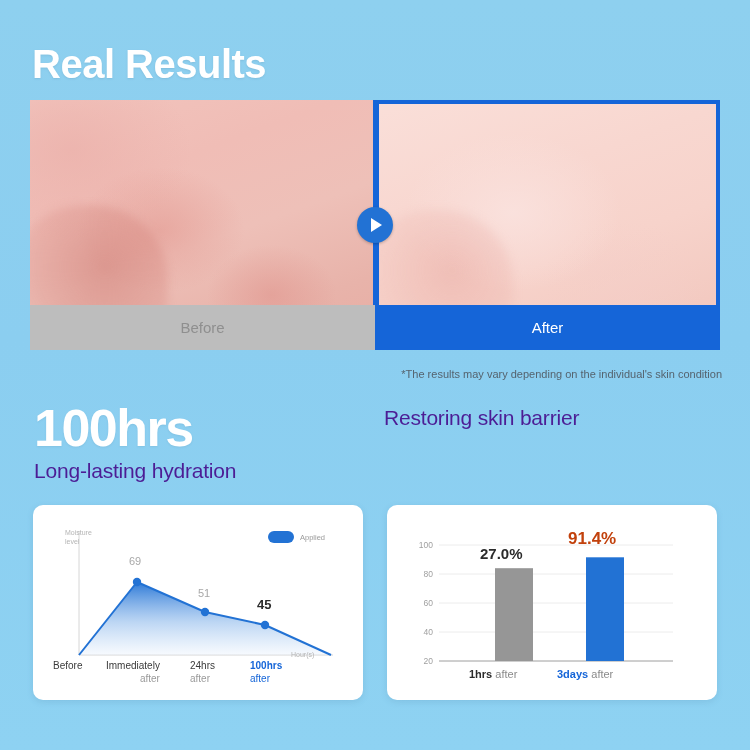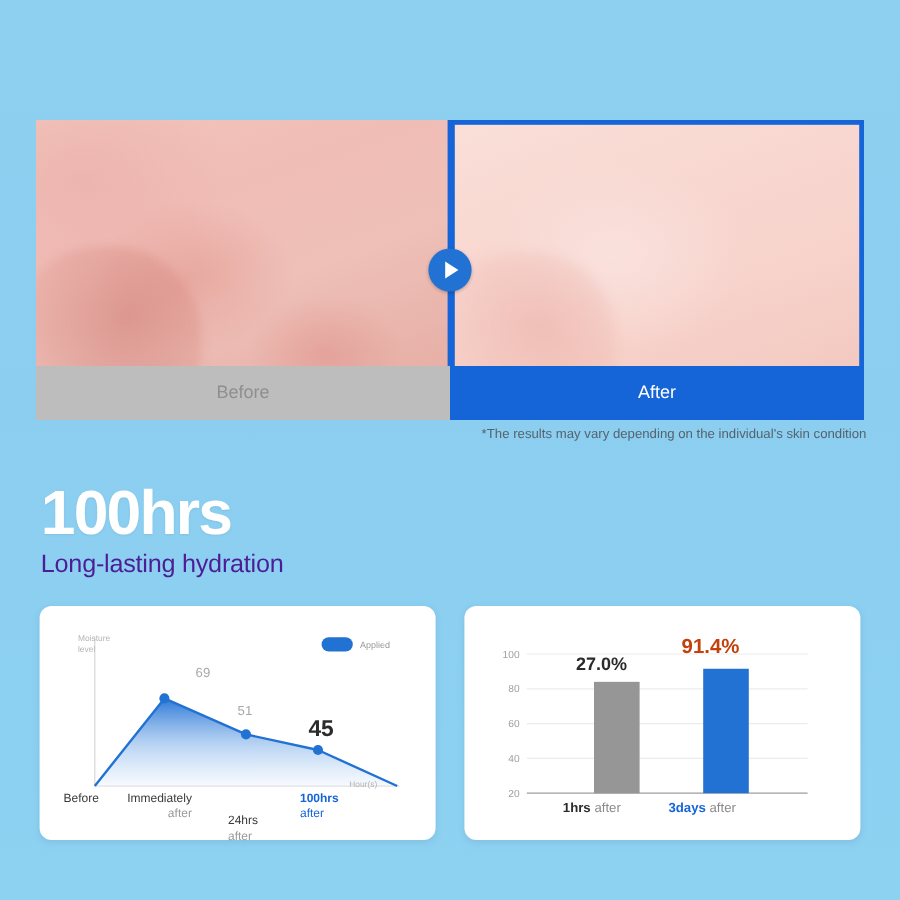--- a/index.html
+++ b/index.html
@@ -75,21 +75,21 @@
     border-bottom:7px solid transparent;
   }
   .label-bar{
     position:absolute;top:305px;height:45px;
     display:flex;align-items:center;justify-content:center;
     font-size:15px;
   }
   .label-bar.before{left:30px;width:345px;background:#bdbdbd;color:#8f8f8f;}
   .label-bar.after{left:375px;width:345px;background:#1565d8;color:#ffffff;}
   .disclaimer{
-    position:absolute;right:28px;top:356px;
+    position:absolute;right:28px;top:368px;
     font-size:11px;color:#55636e;
   }
 
   
   .stat{position:absolute;}
   .stat.left{left:34px;top:402px;}
   .stat.right{left:384px;top:402px;}
   .stat .big{
     font-size:52px;font-weight:bold;color:#ffffff;line-height:1.02;
     letter-spacing:-1.5px;text-shadow:0 1px 2px rgba(90,140,170,.18);
@@ -117,21 +117,21 @@
     position:absolute;right:16px;top:26px;
     display:flex;align-items:center;gap:6px;
   }
   .lc-legend .pill{width:26px;height:12px;border-radius:7px;background:#2272d4;}
   .lc-legend .txt{font-size:7.5px;color:#9a9a9a;}
   .lc-hour{
     position:absolute;left:258px;top:146px;
     font-size:7px;color:#b4b4b4;
   }
   .dlabel{position:absolute;font-size:11px;color:#a8a8a8;}
-  .dlabel.strong{color:#2b2b2b;font-weight:bold;font-size:19px;}
+  .dlabel.strong{color:#2b2b2b;font-weight:bold;font-size:13px;}
   .xlabels{
     position:absolute;left:0;top:155px;width:330px;height:38px;
   }
   .xl{position:absolute;font-size:10px;line-height:1.25;color:#3a3a3a;}
   .xl .l1{display:block;}
   .xl .l2{display:block;color:#9a9a9a;}
   .xl.hl .l1{color:#1565d8;font-weight:bold;}
   .xl.hl .l2{color:#1565d8;}
 
   
@@ -146,20 +146,21 @@
   .bc-xl{position:absolute;font-size:11px;top:163px;}
   .bc-xl .b{font-weight:bold;color:#2b2b2b;}
   .bc-xl .b.blue{color:#1565d8;}
   .bc-xl .n{color:#8a8a8a;}
 </style>
 </head>
 <body>
 
 <div class="page">
 
+  <div class="page-title">Real Results</div>
 
   <div class="compare">
     <div class="half before">
       <div class="skin b"></div>
     </div>
     <div class="half after">
       <div class="skin a"></div>
     </div>
     <div class="after-frame"></div>
   </div>
@@ -171,20 +172,21 @@
   <div class="label-bar before">Before</div>
   <div class="label-bar after">After</div>
 
   <div class="disclaimer">*The results may vary depending on the individual's skin condition</div>
 
   <div class="stat left">
     <div class="big">100hrs</div>
     <div class="sub">Long-lasting hydration</div>
   </div>
   <div class="stat right">
+    <div class="sub">Restoring skin barrier</div>
   </div>
 
   <div class="card left">
     <div class="linechart">
 
       <div class="lc-ylabel">
         <span>Moisture</span><br>
         <span>level</span>
       </div>
 
@@ -205,35 +207,35 @@
         <line x1="46" y1="26" x2="46" y2="150" stroke="#d6d6d6" stroke-width="1"></line>
         <line x1="46" y1="150" x2="300" y2="150" stroke="#d6d6d6" stroke-width="1"></line>
 
         <polygon points="46,150 104,77 172,107 232,120 298,150" fill="url(#areaGrad)"></polygon>
         <polyline points="46,150 104,77 172,107 232,120 298,150" fill="none" stroke="#2272d4" stroke-width="2" stroke-linejoin="round"></polyline>
         <circle cx="104" cy="77" r="4.2" fill="#2272d4"></circle>
         <circle cx="172" cy="107" r="4.2" fill="#2272d4"></circle>
         <circle cx="232" cy="120" r="4.2" fill="#2272d4"></circle>
       </svg>
 
-      <div class="dlabel" style="left:96px;top:50px;margin-left:34px;">69</div>
+      <div class="dlabel" style="left:96px;top:50px;">69</div>
       <div class="dlabel" style="left:165px;top:82px;text-align:right;">51</div>
       <div class="dlabel strong" style="left:224px;top:92px;">45</div>
 
       <div class="lc-hour">Hour(s)</div>
 
       <div class="xlabels">
         <div class="xl" style="left:20px;">
           <span class="l1">Before</span>
         </div>
         <div class="xl" style="left:73px;text-align:right;">
           <span class="l1">Immediately</span>
           <span class="l2">after</span>
         </div>
-        <div class="xl" style="left:157px;margin-top:19px;">
+        <div class="xl" style="left:157px;">
           <span class="l1">24hrs</span>
           <span class="l2">after</span>
         </div>
         <div class="xl hl" style="left:217px;">
           <span class="l1">100hrs</span>
           <span class="l2">after</span>
         </div>
       </div>
     </div>
   </div>

